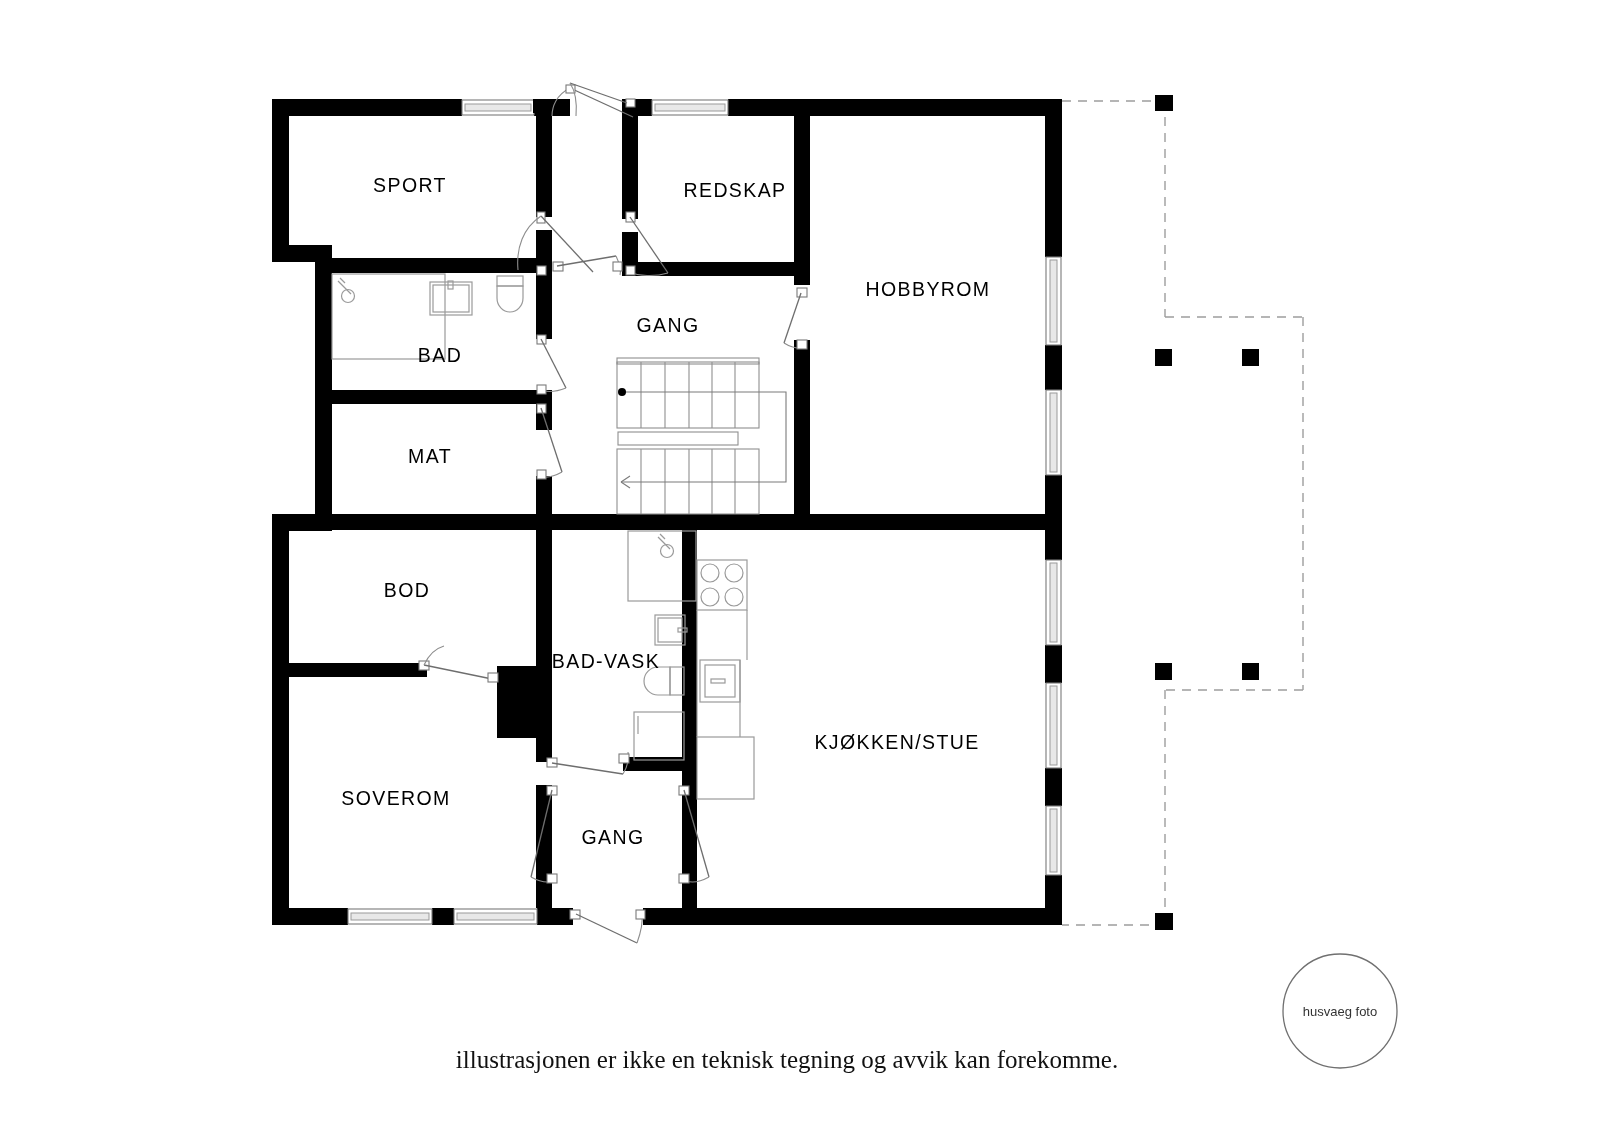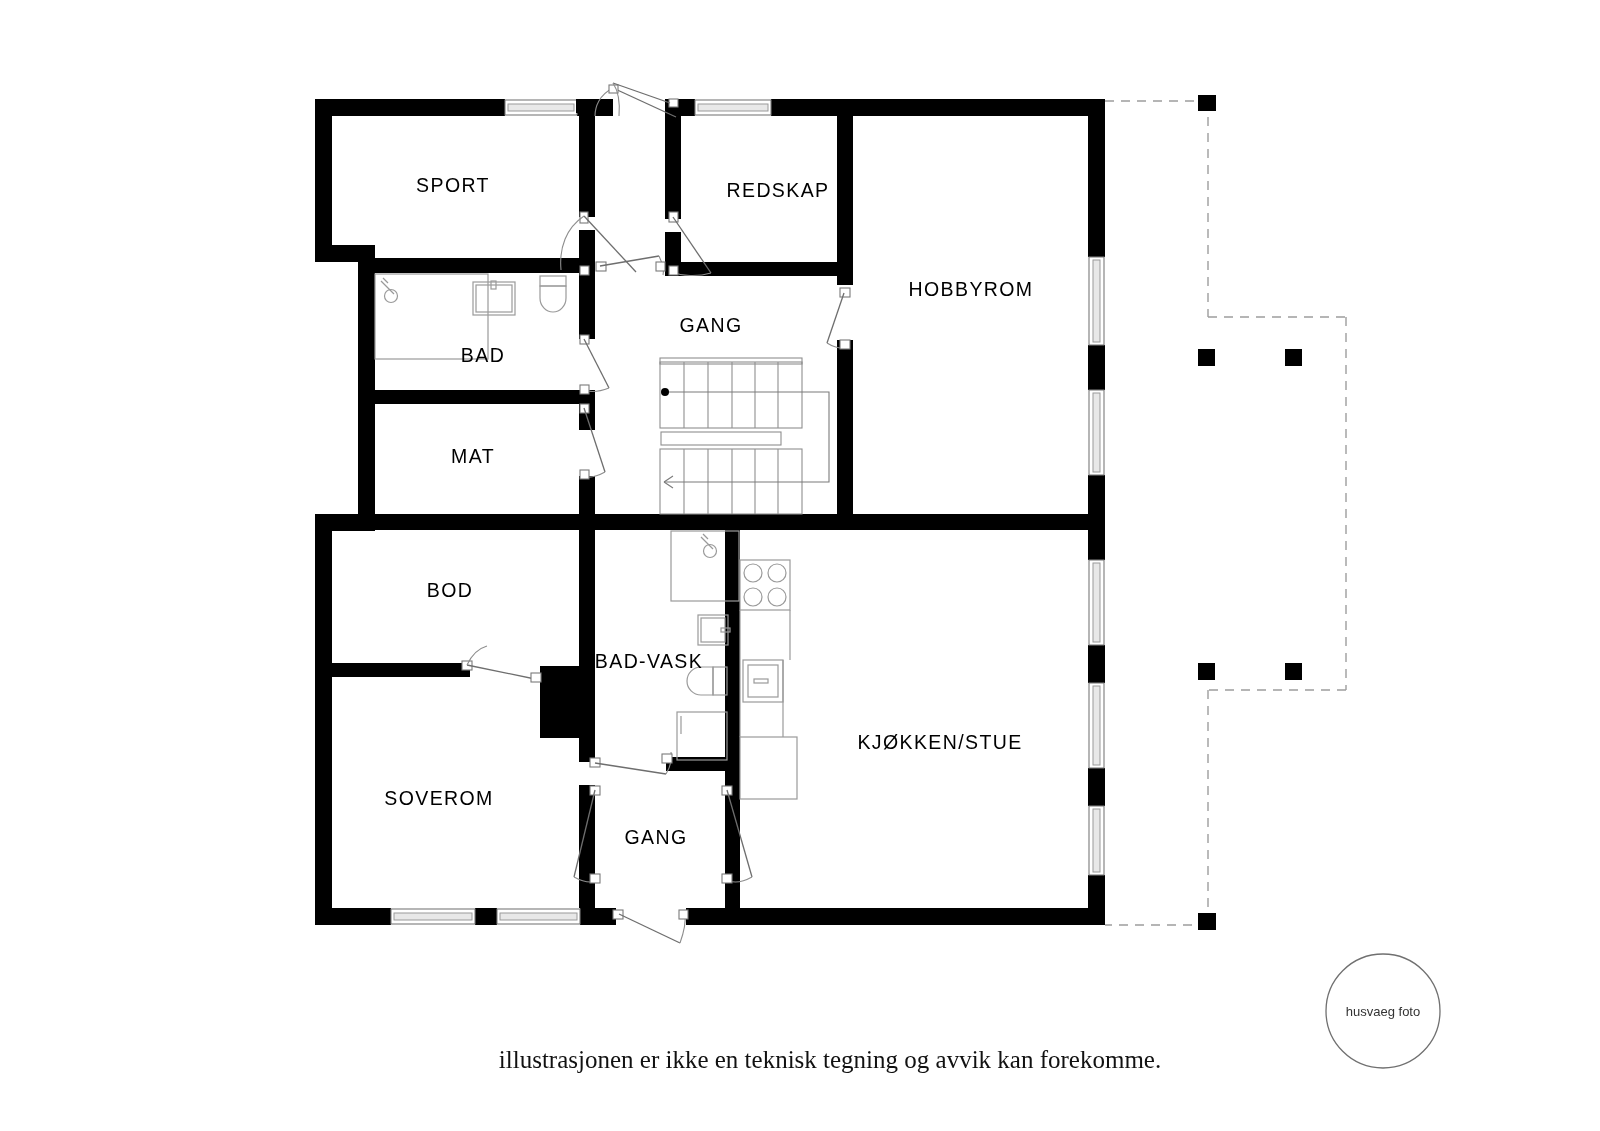--- a/index.html
+++ b/index.html
@@ -10,21 +10,20 @@
   body {
     width: 1600px;
     height: 1131px;
     font-family: "Liberation Sans", sans-serif;
     position: relative;
     overflow: hidden;
   }
   #plan-root {
     position: absolute;
     inset: 0;
-    margin-left: 43px;
   }
   svg.plan {
     display: block;
     width: 1600px;
     height: 1131px;
   }
   .room-label {
     font-family: "Liberation Sans", sans-serif;
     font-size: 19.5px;
     letter-spacing: 1.4px;

